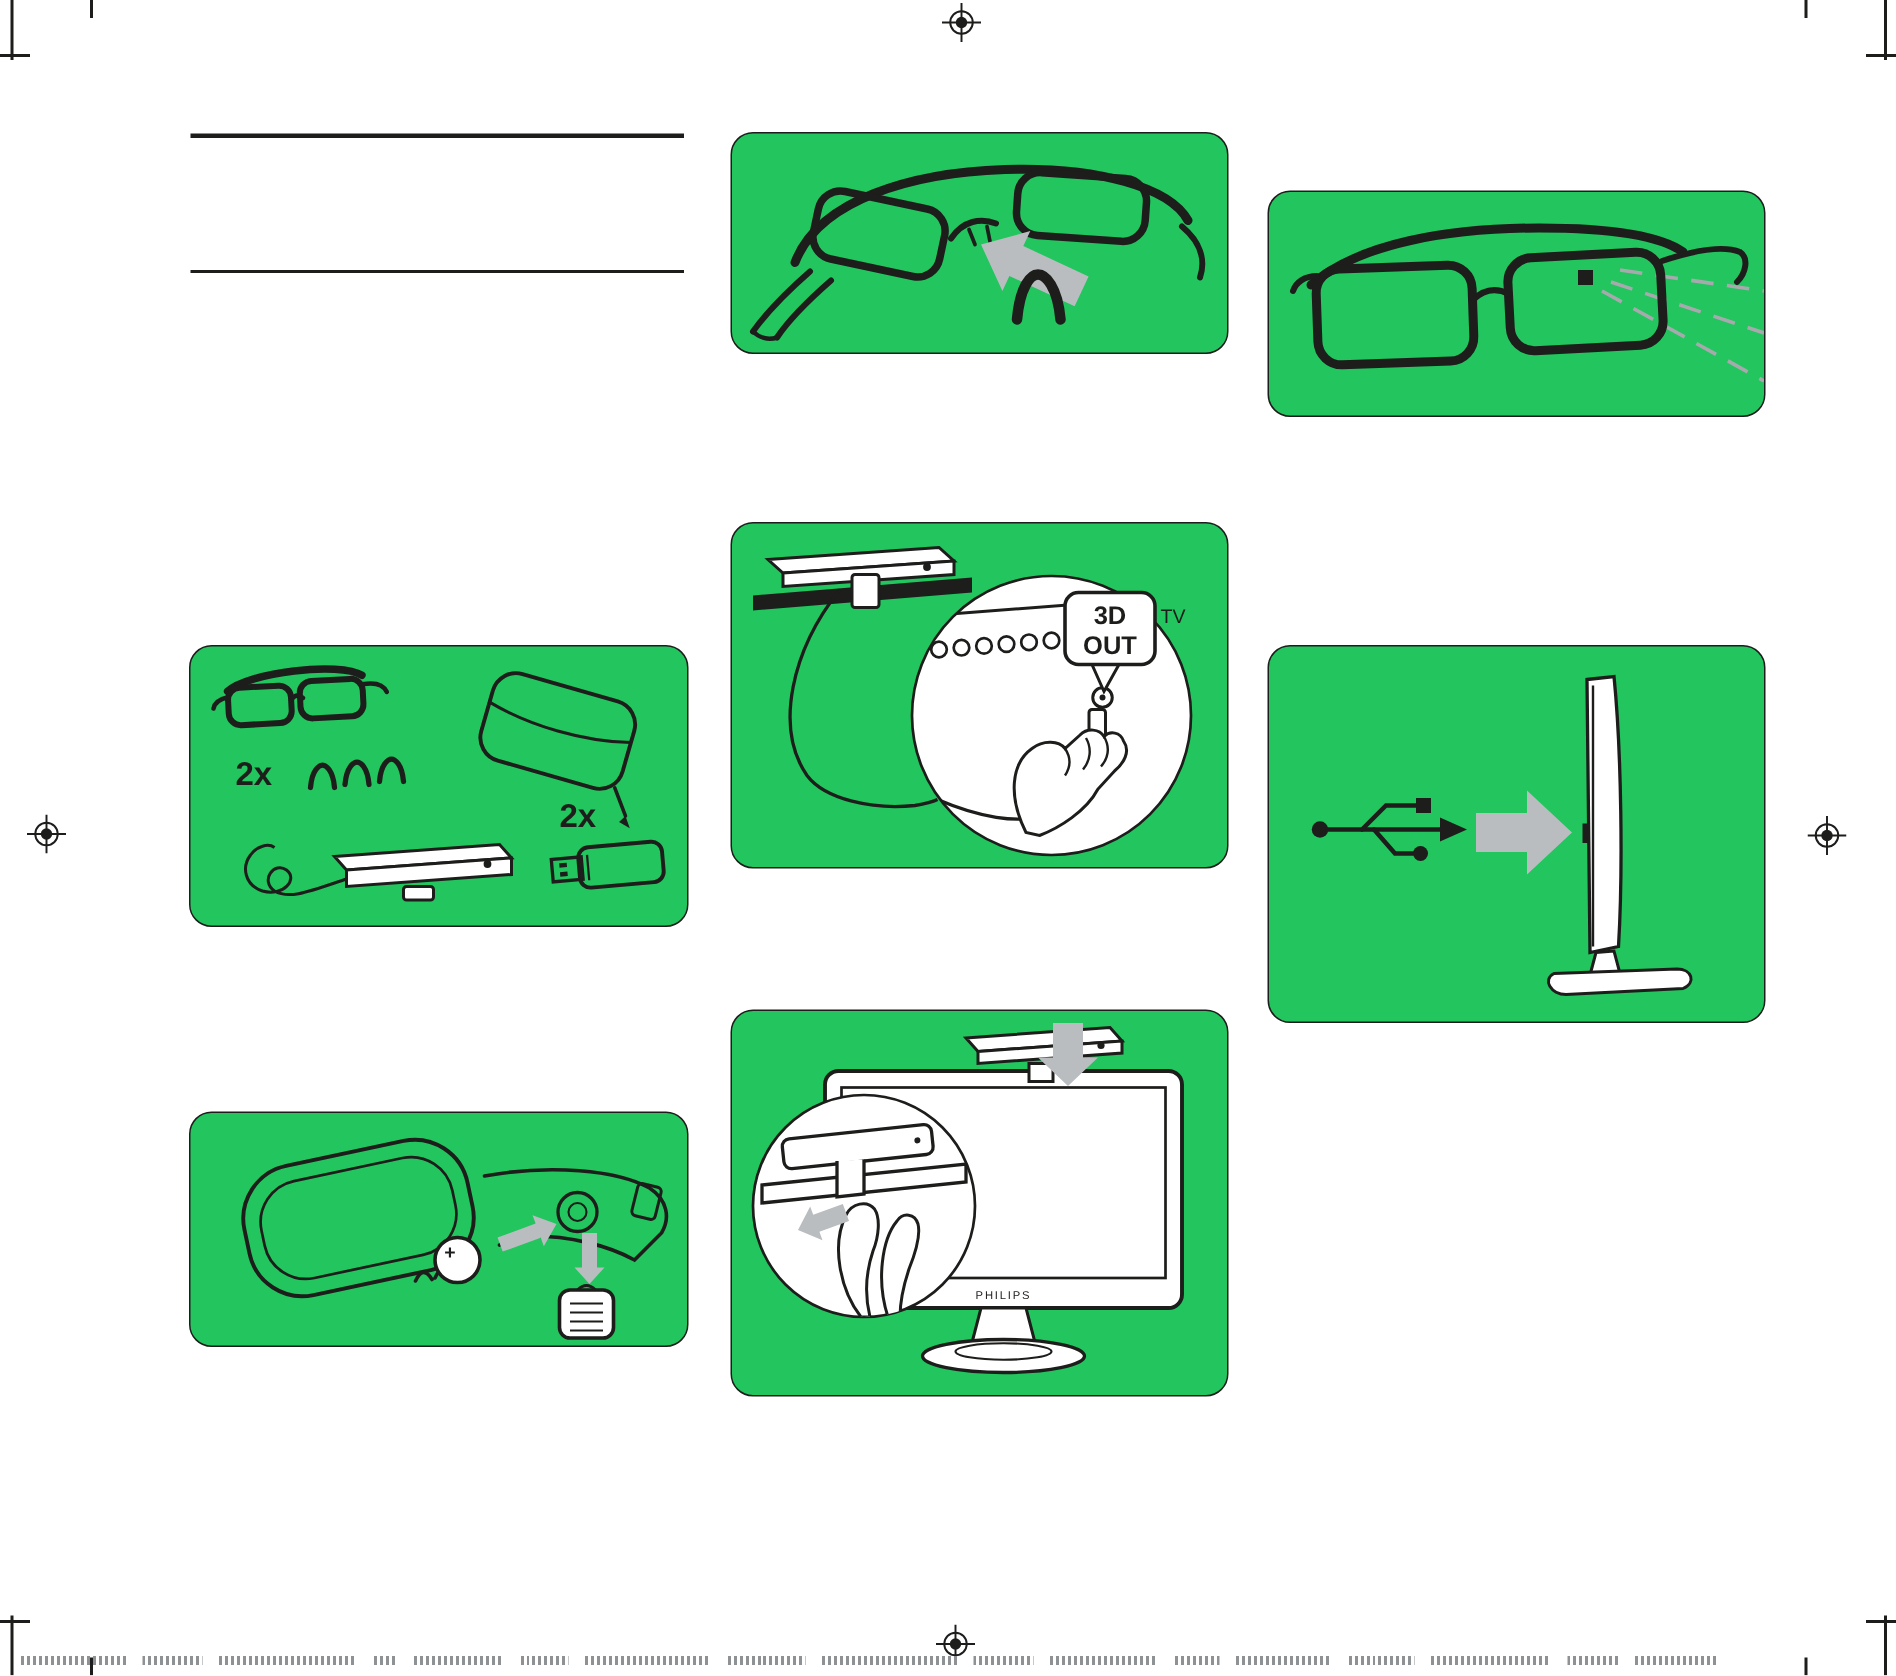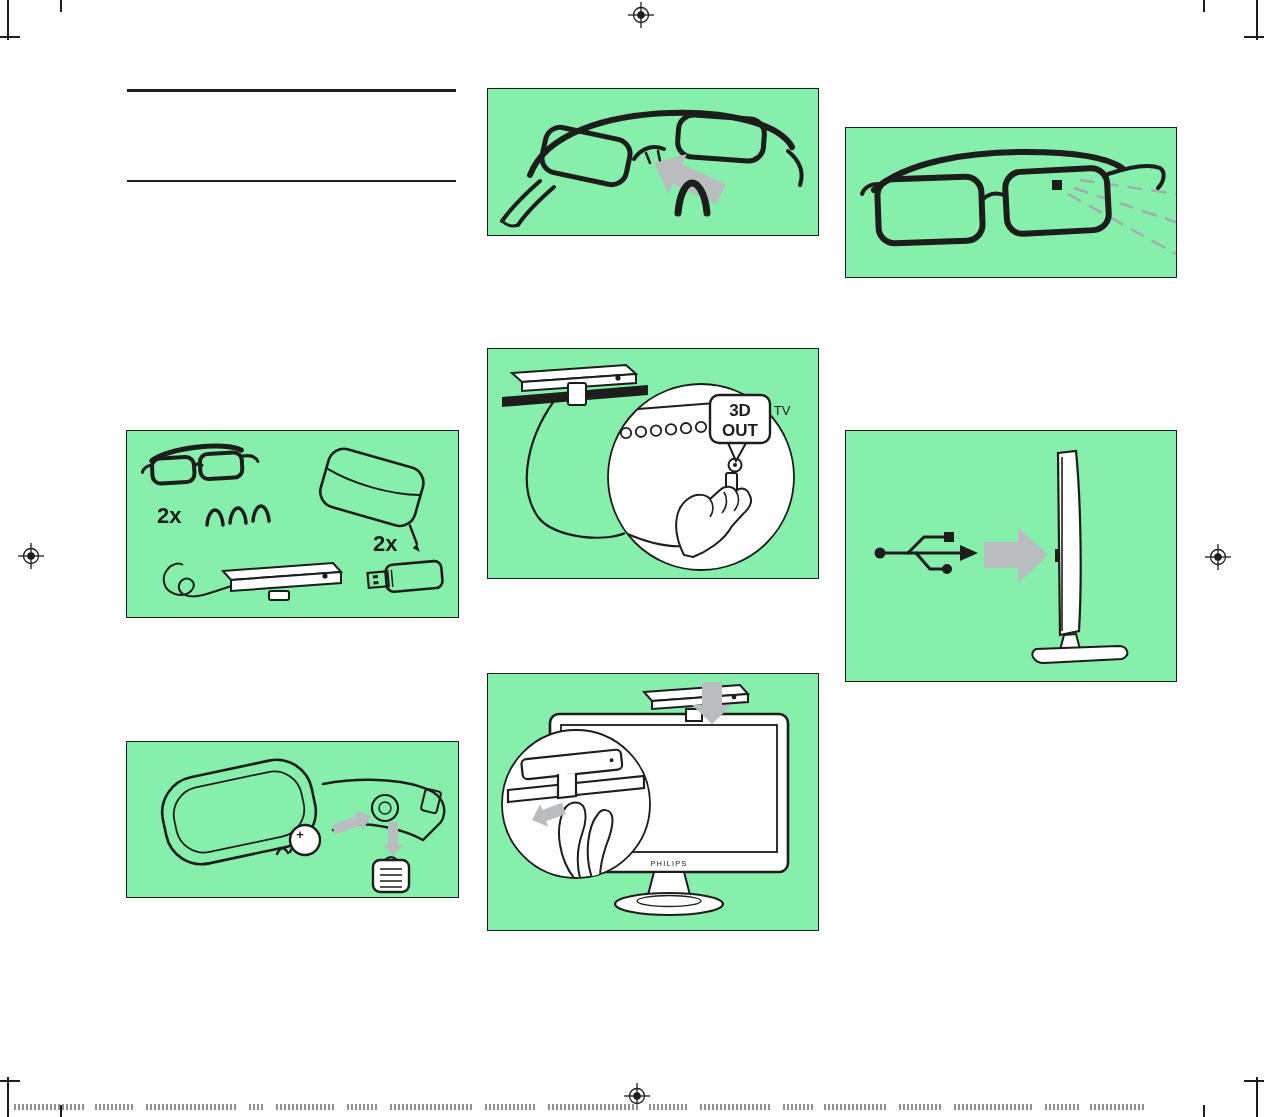--- a/index.html
+++ b/index.html
@@ -1,18 +1,18 @@
 <!DOCTYPE html>
 <html><head>
 <meta charset="utf-8">
 <style>
   html,body{margin:0;padding:0;background:#ffffff;}
   .page{position:relative;width:1264px;height:1117px;background:#ffffff;overflow:hidden;
         font-family:"Liberation Sans",sans-serif;}
-  .panel{position:absolute;border:1.6px solid #1d1d1b;border-radius:0;background:#86efac;overflow:hidden;}
+  .panel{position:absolute;border:1.6px solid #1d1d1b;border-radius:15px;background:#22c55e;overflow:hidden;}
   .panel svg{display:block;width:100%;height:100%;}
   .rule{position:absolute;background:#1d1d1b;}
   .mark{position:absolute;background:#1d1d1b;}
   .regmark{position:absolute;width:26px;height:26px;}
   svg text{font-family:"Liberation Sans",sans-serif;fill:#1d1d1b;}
   .strip{position:absolute;left:14px;top:1104px;width:1200px;height:6px;display:flex;gap:11px;}
   .strip span{height:6px;display:block;
       background:repeating-linear-gradient(90deg,#8f9294 0 2px,transparent 2px 4px);}
 </style>
 </head>

